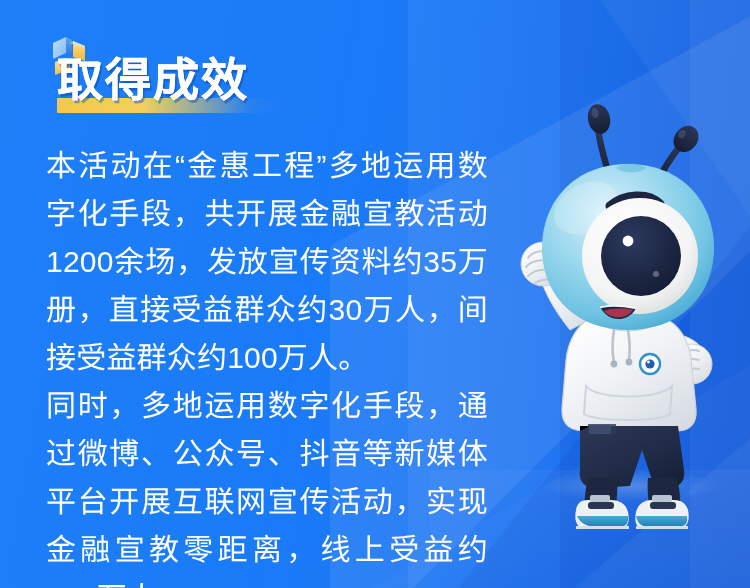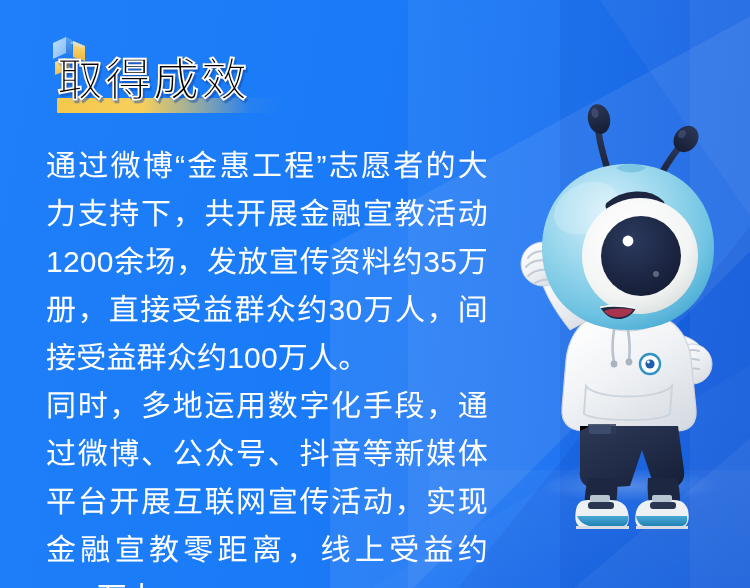--- a/index.html
+++ b/index.html
@@ -96,21 +96,21 @@
   }
   .title-text {
     position: absolute;
     left: 9px;
     top: 16px;
     margin: 0;
     font-size: 46px;
     line-height: 56px;
     font-weight: 900;
     letter-spacing: 2px;
-    color: #000000;
+    color: #ffffff;
     white-space: nowrap;
     text-shadow: 2px 3px 0 rgba(12, 70, 170, 0.42),
                  0 1px 2px rgba(10, 60, 150, 0.30);
     -webkit-text-stroke: 0.4px #ffffff;
   }
 
   
   .body-copy {
     position: absolute;
     left: 46px;
@@ -188,21 +188,21 @@
         <polygon points="13,22 18,24 18,37 13,35" fill="#d79c2c"></polygon>
       </svg>
     </span>
 
     <div class="title-underline"></div>
 
     <h1 class="title-text">取得成效</h1>
   </div>
 
   <div class="body-copy">
-    <p class="para">通过微博“金惠工程”志愿者的大力支持下，共开展金融宣教活动1200余场，发放宣传资料约35万册，直接受益群众约30万人，间接受益群众约100万人。</p>
+    <p class="para">本活动在“金惠工程”多地运用数字化手段，共开展金融宣教活动1200余场，发放宣传资料约35万册，直接受益群众约30万人，间接受益群众约100万人。</p>
     <p class="para">同时，多地运用数字化手段，通过微博、公众号、抖音等新媒体平台开展互联网宣传活动，实现金融宣教零距离，线上受益约300万人。</p>
   </div>
 
   <div class="mascot">
     <svg viewBox="0 0 268 452" xmlns="http://www.w3.org/2000/svg">
       <defs>
         <radialGradient id="headGrad" cx="38%" cy="30%" r="78%">
           <stop offset="0%" stop-color="#d7f0fb"></stop>
           <stop offset="42%" stop-color="#9ed9ee"></stop>
           <stop offset="78%" stop-color="#6fc3e2"></stop>

